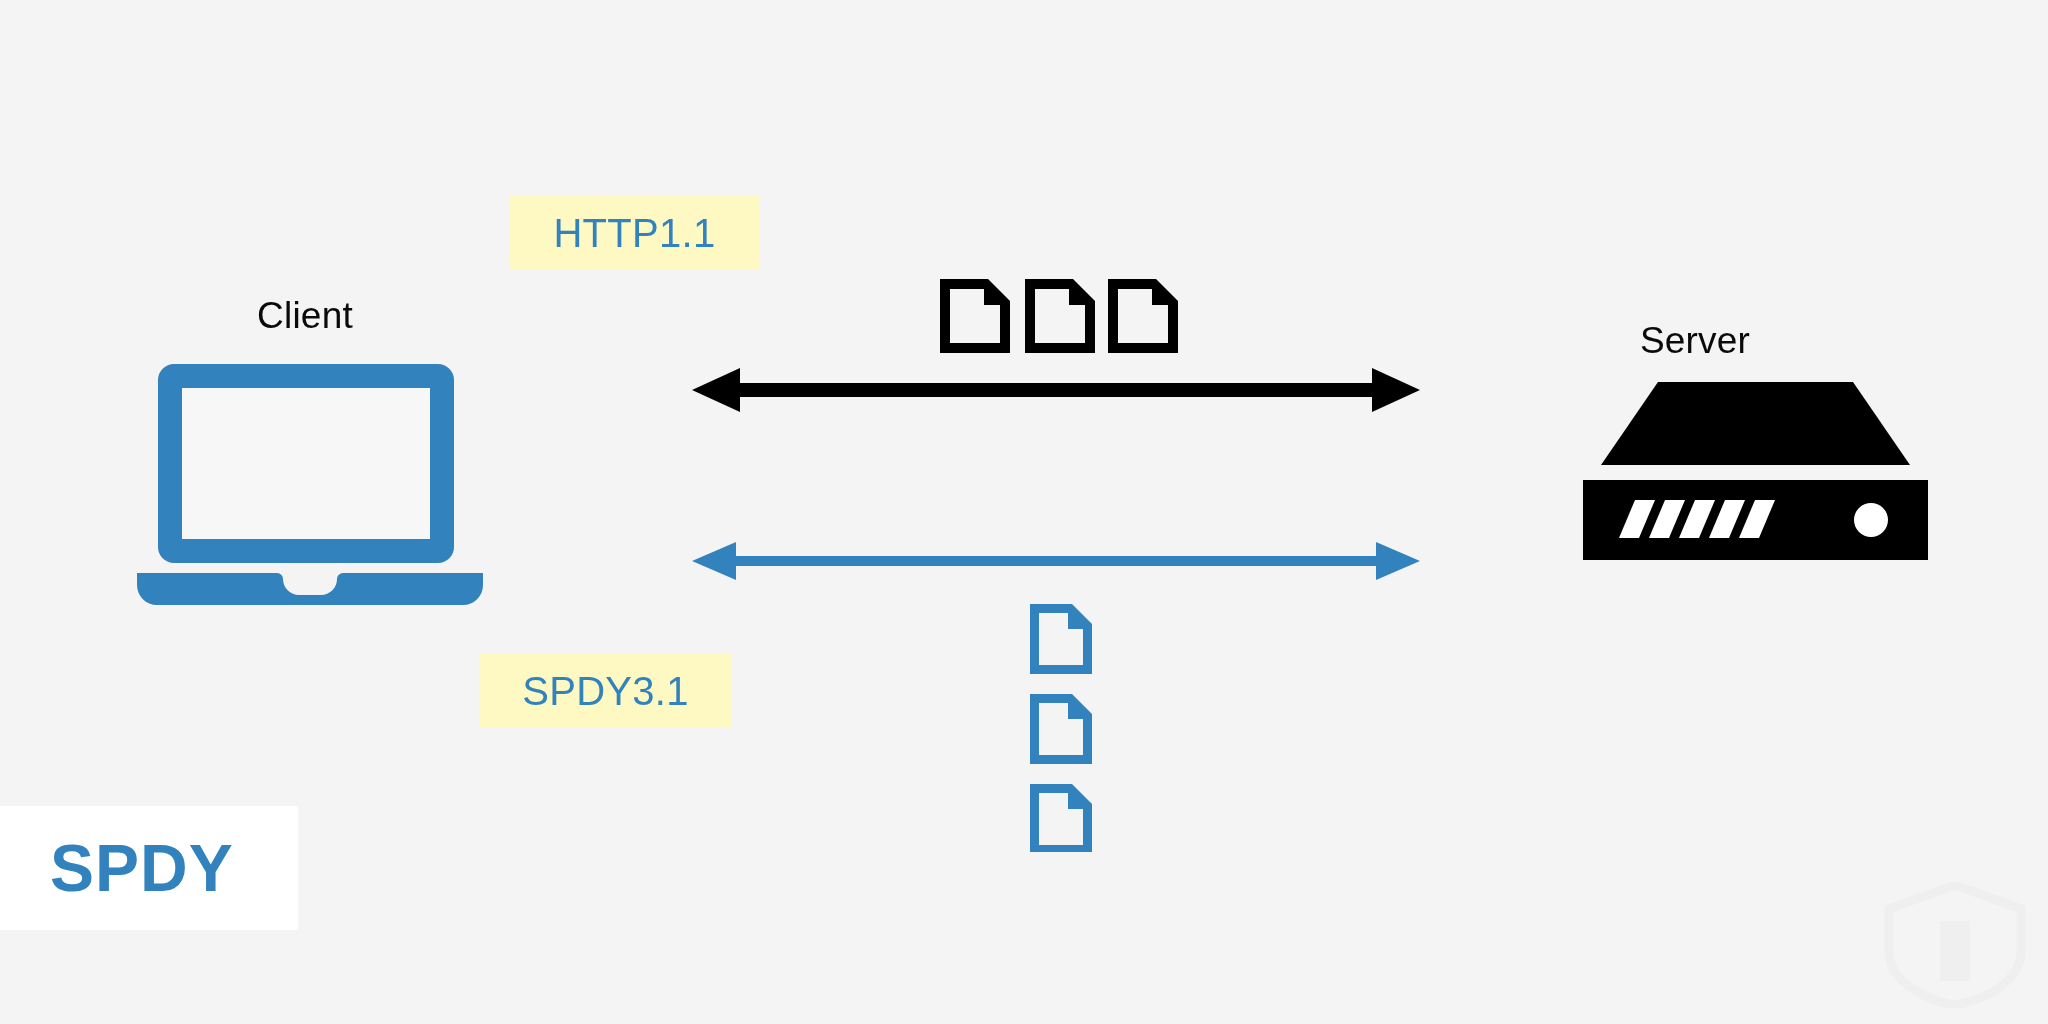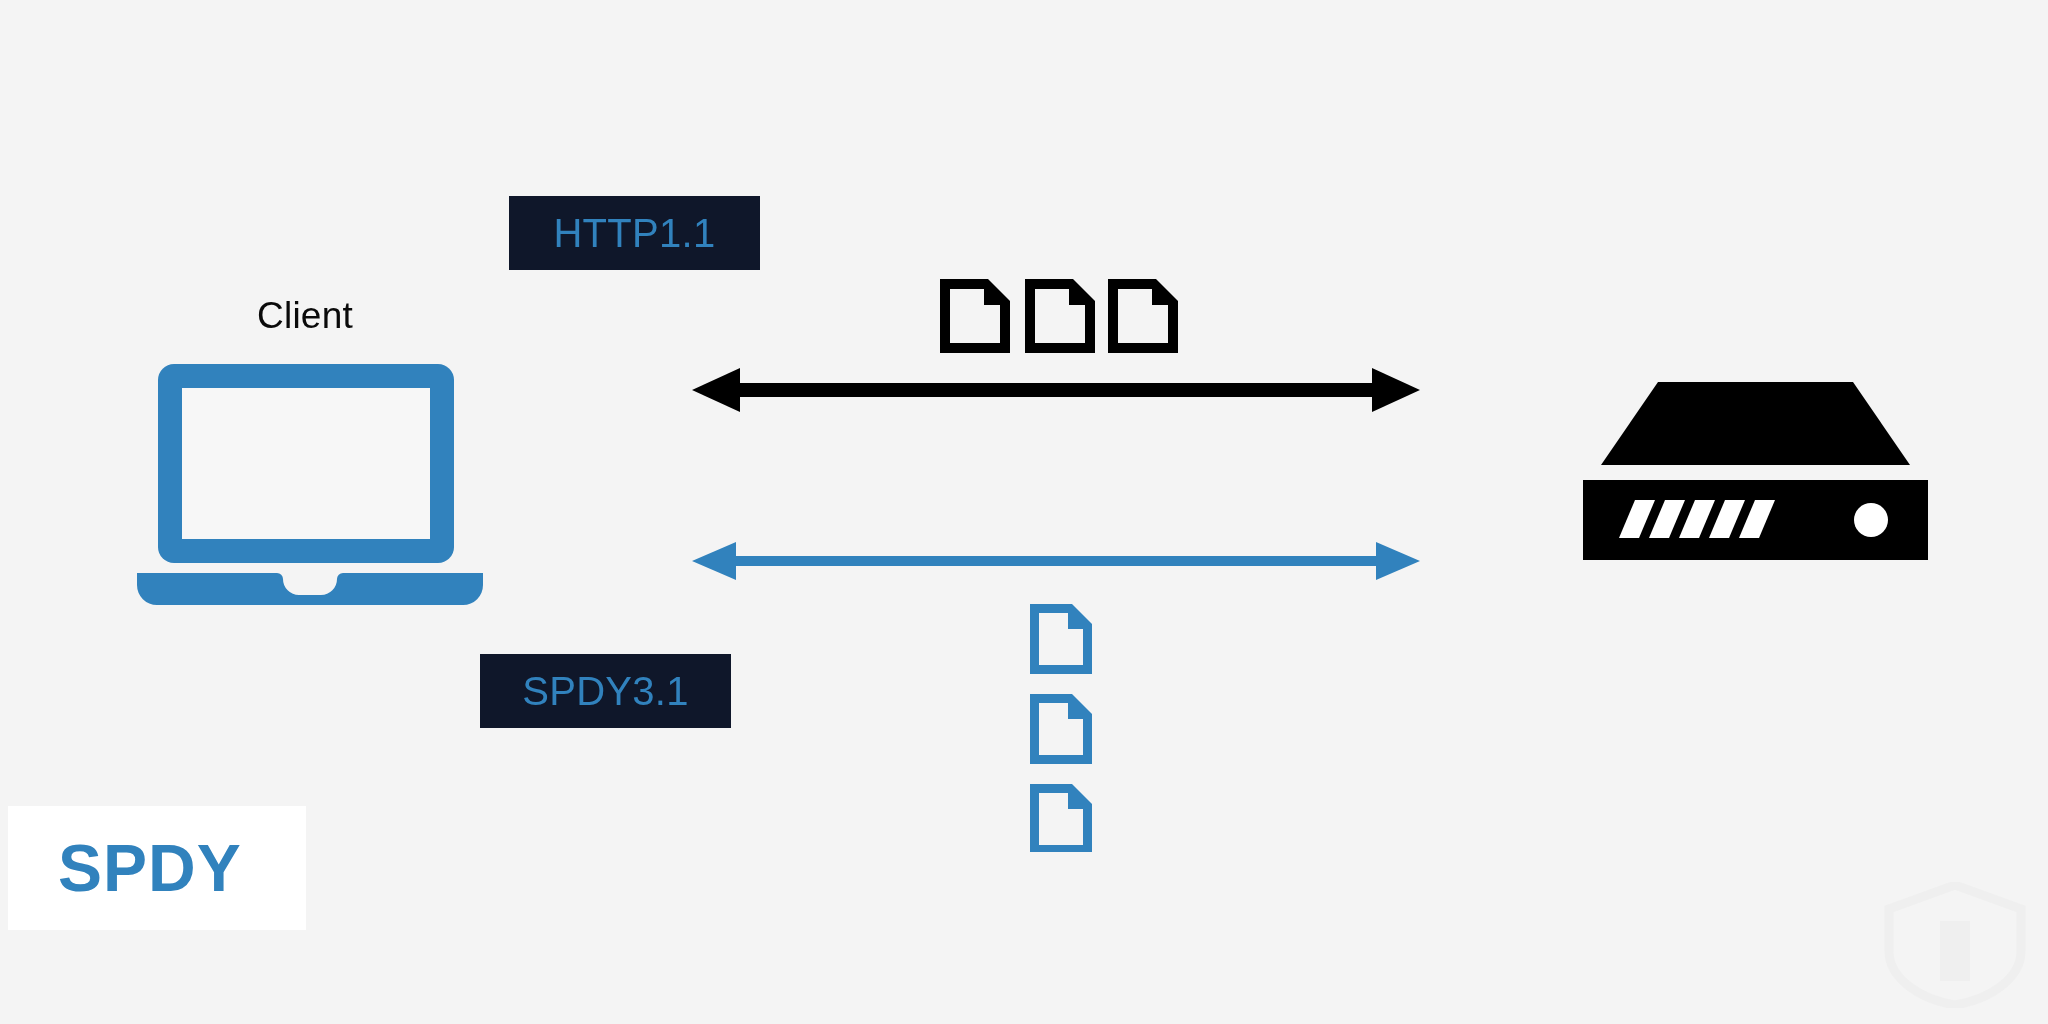--- a/index.html
+++ b/index.html
@@ -35,21 +35,21 @@
     letter-spacing: 0.2px;
     white-space: nowrap;
     text-align: center;
   }
   #client-caption { left: 175px; top: 297px; width: 260px; text-align: center; }
   #server-caption { left: 1565px; top: 322px; width: 260px; }
 
   
   .proto-chip {
     position: absolute;
-    background: #0f172a;
+    background: #fef9c3;
     display: flex;
     align-items: center;
     justify-content: center;
   }
   .proto-chip span {
     color: #3182bd;
     font-size: 40px;
     font-weight: 400;
     line-height: 1;
     letter-spacing: 0.3px;
@@ -61,21 +61,20 @@
   
   #brand-plate {
     position: absolute;
     left: 0px;
     top: 806px;
     width: 298px;
     height: 124px;
     background: #ffffff;
     display: flex;
     align-items: center;
-    margin-left: 8px;
   }
   #brand-plate span {
     color: #3182bd;
     font-size: 66px;
     font-weight: 700;
     letter-spacing: 1px;
     line-height: 1;
     padding-left: 50px;
     white-space: nowrap;
   }
@@ -116,20 +115,21 @@
              h140
              a0 0 0 0 1 0 0
              v12
              a20 20 0 0 1 -20 20
              h-306
              a20 20 0 0 1 -20 -20
              v-12
              z" fill="#3182bd"></path>
   </svg>
 
+  <div class="node-caption" id="server-caption">Server</div>
 
   <svg class="svgbox" id="server-icon" style="left:1583px; top:382px;" width="345" height="178" viewBox="0 0 345 178">
 
     <polygon points="75,0 270,0 327,83 18,83" fill="#000000"></polygon>
 
     <rect x="0" y="98" width="345" height="80" fill="#000000"></rect>
 
     <g fill="#ffffff">
       <polygon points="36,156 52,118 72,118 56,156"></polygon>
       <polygon points="66,156 82,118 102,118 86,156"></polygon>

